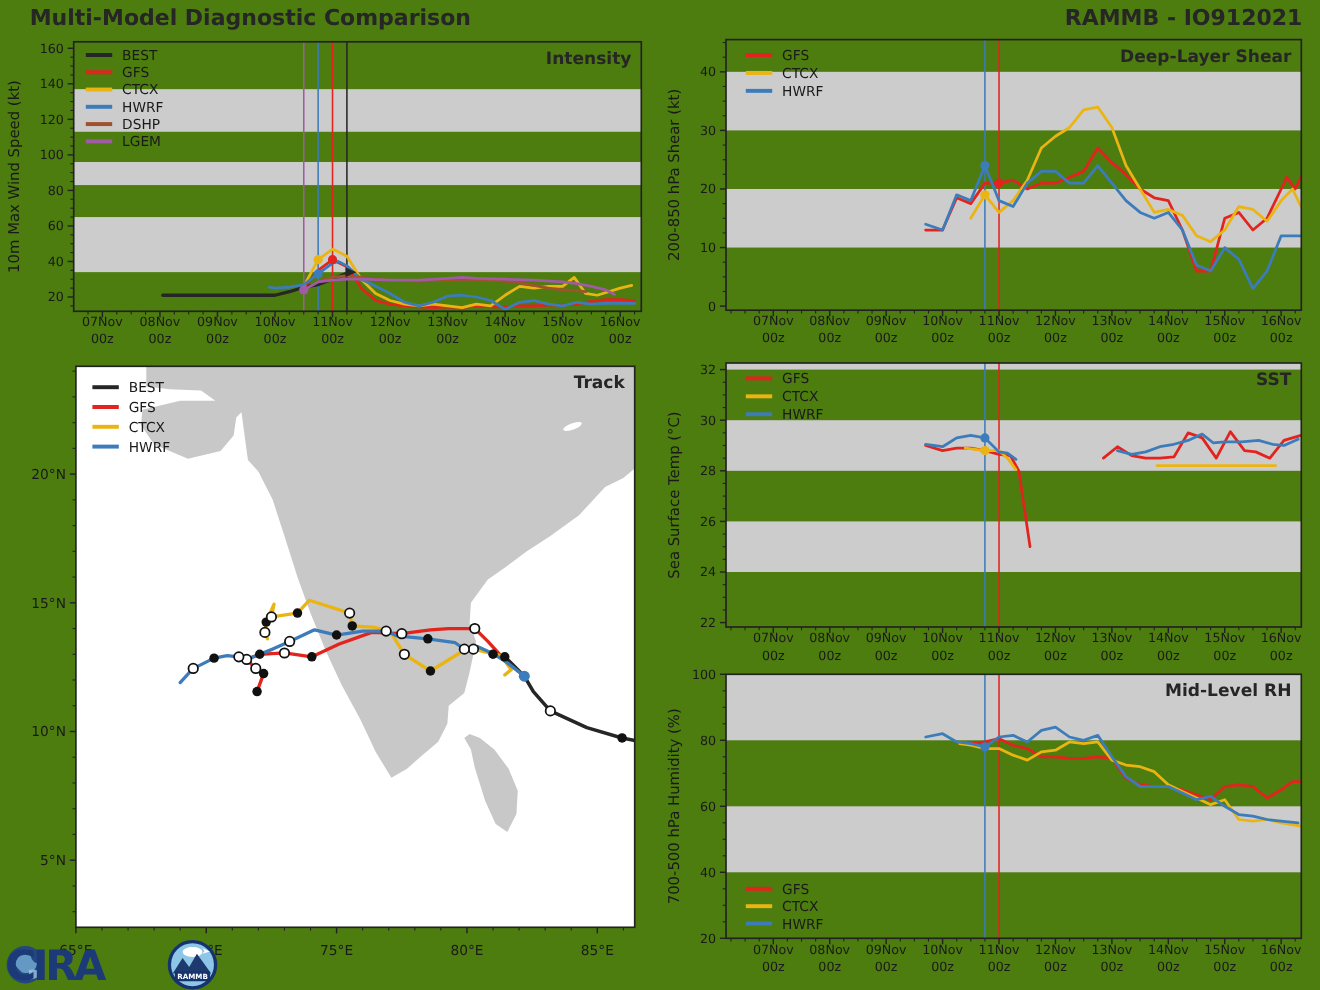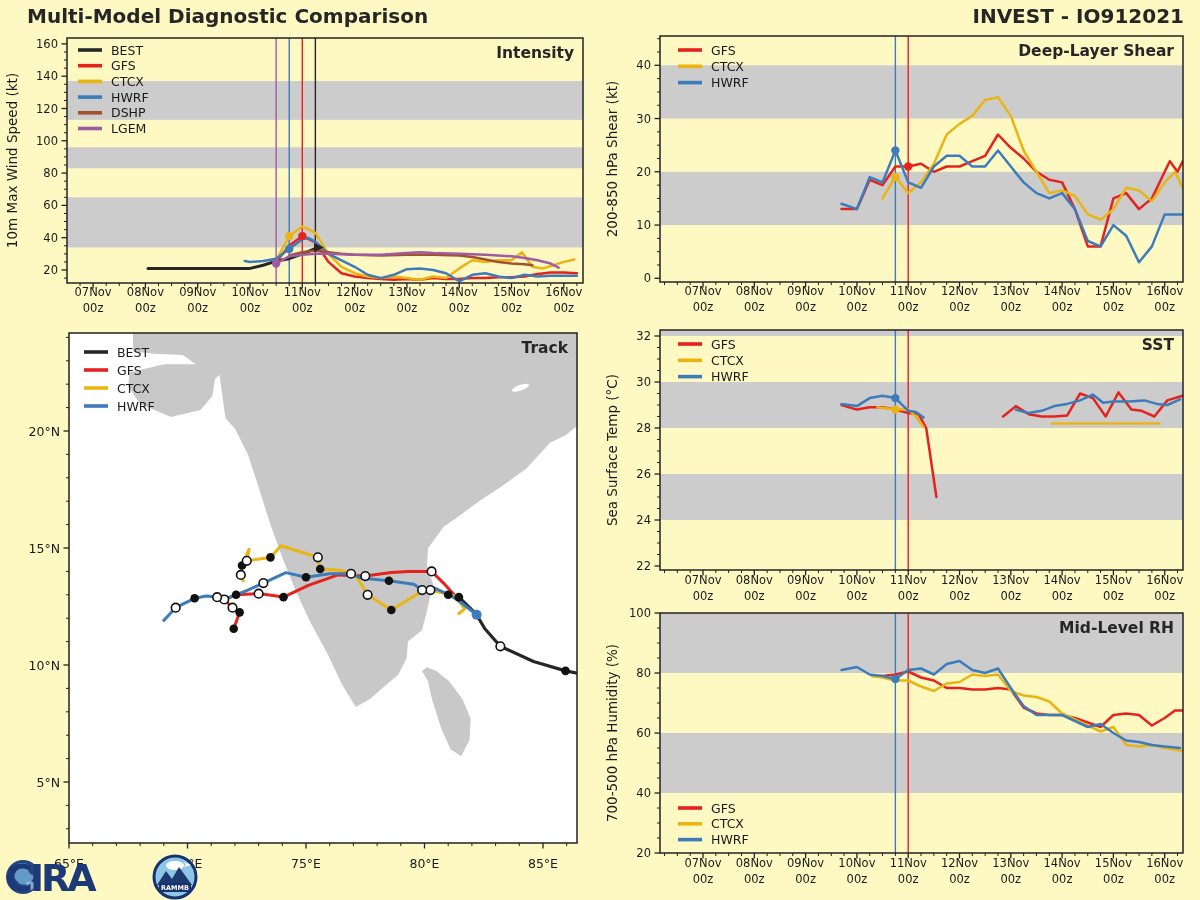--- a/index.html
+++ b/index.html
@@ -1,28 +1,28 @@
 <!DOCTYPE html>
 <html><head>
 <meta charset="utf-8">
 <style>
   html,body{margin:0;padding:0;background:#ffffff;}
-  .page{position:relative;width:1200px;height:900px;background:#fef9c3;overflow:hidden;
+  .page{position:relative;width:1200px;height:900px;background:#4d7c0f;overflow:hidden;
         font-family:"DejaVu Sans","Liberation Sans",sans-serif;}
   .title-left{position:absolute;left:27px;top:4px;font-size:20px;font-weight:bold;color:#262626;}
   .title-right{position:absolute;right:16px;top:4px;font-size:20px;font-weight:bold;color:#262626;}
   #fig{position:absolute;left:0;top:0;}
   #logo{position:absolute;left:2px;top:852px;}
 </style>
 </head>
 <body>
 
 <div class="page">
   <div class="title-left">Multi-Model Diagnostic Comparison</div>
-  <div class="title-right">INVEST - IO912021</div>
+  <div class="title-right">RAMMB - IO912021</div>
   <svg id="fig" width="1200" height="900">
       <defs>
         <clipPath id="cl-intensity">
           <rect x="67" y="38" width="516" height="245"></rect>
         </clipPath>
         <clipPath id="cl-shear">
           <rect x="660" y="36" width="523" height="246"></rect>
         </clipPath>
         <clipPath id="cl-sst">
           <rect x="660" y="330" width="523" height="240"></rect>

